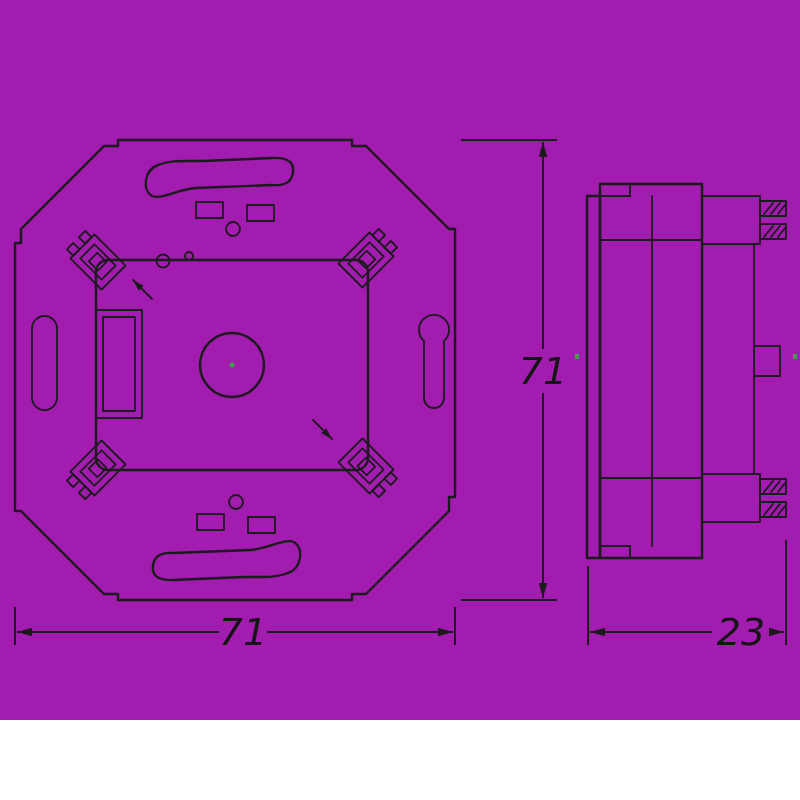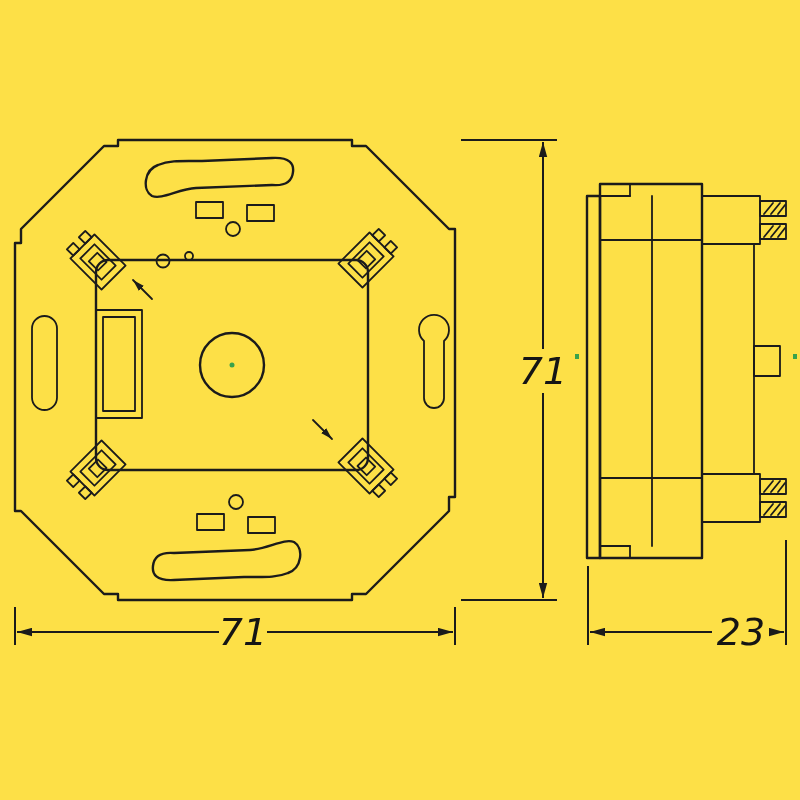--- a/index.html
+++ b/index.html
@@ -1,17 +1,17 @@
 <!DOCTYPE html>
 <html><head>
 <meta charset="utf-8">
 <style>
   html, body { margin: 0; padding: 0; background: #ffffff; }
   .frame {
-    width: 800px; height: 800px; background: #fde047;
+    width: 800px; height: 720px; background: #a21caf;
     position: relative; overflow: hidden;
   }
   svg { display: block; }
   .ln  { fill: none; stroke: #1b1b1b; stroke-width: 2.4; stroke-linejoin: round; stroke-linecap: round; }
   .ln2 { fill: none; stroke: #1b1b1b; stroke-width: 1.8; stroke-linejoin: round; stroke-linecap: round; }
   .dimln { fill: none; stroke: #1b1b1b; stroke-width: 2; }
   .dimtx {
     font-family: "DejaVu Sans", sans-serif;
     font-style: italic;
     font-size: 38px;

